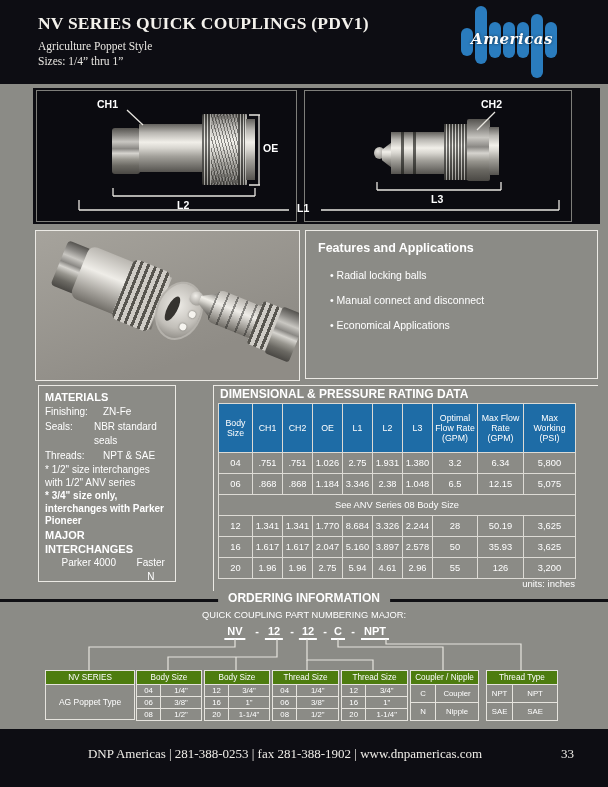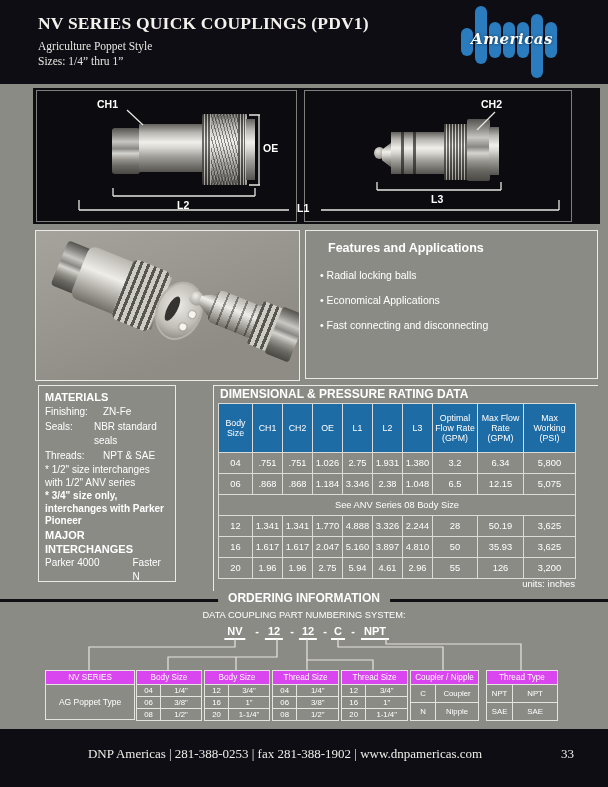--- a/index.html
+++ b/index.html
@@ -56,34 +56,34 @@
           background:radial-gradient(circle at 35% 35%,#f0eee9,#8a8781);}
   .mp-cone{position:absolute;left:10px;top:12px;width:16px;height:26px;clip-path:polygon(0 35%,100% 0,100% 100%,0 65%);}
   .mp-nbody{position:absolute;left:24px;top:8px;width:48px;height:34px;border-radius:6px 0 0 6px;
             background:linear-gradient(to bottom,#b9b6b0,#efede8 40%,#a5a29c 75%,#716e68);}
   .mp-ngroove{position:absolute;left:0;top:0;width:100%;height:100%;border-radius:6px 0 0 6px;
             background:repeating-linear-gradient(90deg,rgba(30,30,28,.45) 0 2px,transparent 2px 10px);}
   .mp-ncollar{position:absolute;left:70px;top:2px;width:22px;height:46px;
             background:repeating-linear-gradient(90deg,#57554f 0 3px,#cfccc6 3px 7px);border-radius:3px;}
   .mp-nhex{position:absolute;left:90px;top:0;width:26px;height:50px;border-radius:3px;}
   .features{position:absolute;left:305px;top:230px;width:291px;height:147px;border:1px solid #eceae5;color:#fff;}
-  .feat-title{margin:10px 0 0 22px;font-weight:bold;font-size:12.5px;}
+  .feat-title{margin:10px 0 0 12px;font-weight:bold;font-size:12.5px;}
   .feat-list{margin-top:14px;}
-  .feat{margin:0 6px 13px 14px;font-size:10.5px;}
+  .feat{margin:0 6px 13px 24px;font-size:10.5px;}
   .feat::before{content:"• ";}
   
   .materials{position:absolute;left:38px;top:385px;width:138px;height:197px;border:1px solid #eceae5;
              color:#fff;padding:5px 6px;box-sizing:border-box;font-size:10px;overflow:hidden;}
   .mat-title{font-weight:bold;font-size:11px;margin-bottom:2px;}
   .kv{display:flex;line-height:14.5px;}
   .kv-l{width:58px;}
   .mat-note{line-height:12.5px;margin-top:1px;}
   .mat-note.b{font-weight:bold;}
   .mat-sub{font-weight:bold;font-size:11px;line-height:14px;}
-  .pair{display:flex;line-height:14.5px;}
+  .pair{display:flex;line-height:14.5px;text-align:center;}
   .pair span:first-child{width:92px;}
   
   .dimsec{position:absolute;left:213px;top:385px;width:384px;height:205px;
           border-left:1px solid #eceae5;border-top:1px solid #eceae5;color:#fff;}
   .dim-title{font-weight:bold;font-size:12px;padding:1px 0 2px 6px;}
   table.dt{border-collapse:collapse;margin-left:4px;width:357px;table-layout:fixed;}
   table.dt th,table.dt td{border:1px solid #dddbd5;text-align:center;padding:0;}
   table.dt th{background:#1e6ca6;color:#fff;font-weight:normal;font-size:8.8px;height:46px;padding:1px;}
   table.dt td{font-size:9.3px;height:20px;color:#fff;}
   td.notecell{height:17px;}
@@ -91,21 +91,21 @@
   
   .order-rule{position:absolute;left:0;top:599px;width:608px;height:3px;background:#101014;}
   .order-title{position:absolute;top:591px;left:50%;transform:translateX(-50%);background:#8b8b86;
                padding:0 10px;font-weight:bold;font-size:12px;color:#fff;white-space:nowrap;z-index:2;}
   .order-sub{position:absolute;top:610px;left:0;width:608px;text-align:center;font-size:9.3px;color:#fff;}
   .pn{position:absolute;top:625px;left:0;width:608px;height:15px;}
   .pn span{position:absolute;transform:translateX(-50%);color:#fff;font-weight:bold;font-size:11px;white-space:nowrap;}
   .pn .seg{border-bottom:2px solid #fff;padding:0 3px 1px;text-align:center;}
   .conn{position:absolute;left:0;top:639px;}
   .obox{position:absolute;top:670px;border:1px solid #e6e4de;background:#8b8b86;color:#fff;}
-  .obox-h{background:#d946ef;text-align:center;font-size:8.2px;height:13px;line-height:13px;
+  .obox-h{background:#4d7c0f;text-align:center;font-size:8.2px;height:13px;line-height:13px;
           border-bottom:1px solid #e6e4de;white-space:nowrap;overflow:hidden;}
   .obox-row{display:flex;height:11px;line-height:11px;font-size:7.8px;text-align:center;}
   .obox-row + .obox-row{border-top:1px solid #e6e4de;}
   .rows2 .obox-row{height:17px;line-height:17px;}
   .obox-c{width:36%;border-right:1px solid #e6e4de;}
   .obox-v{flex:1;}
   .obox-single{height:34px;line-height:34px;text-align:center;font-size:8.5px;}
   .ob1{left:45px;width:88px;} .ob2{left:136px;width:64px;} .ob3{left:204px;width:64px;}
   .ob4{left:272px;width:65px;} .ob5{left:341px;width:65px;} .ob6{left:410px;width:67px;}
   .ob7{left:486px;width:70px;}
@@ -200,22 +200,22 @@
       <div class="mp-ncollar"></div>
       <div class="mp-nhex hexf"></div>
     </div>
   </div>
 
   <div class="features">
     <div class="feat-title">Features and Applications</div>
     <div class="feat-list">
 
     <div class="feat">Radial locking balls</div>
+        <div class="feat">Manual connect and disconnect</div>
         <div class="feat">Economical Applications</div>
-        <div class="feat">Fast connecting and disconnecting</div>
       </div>
   </div>
 
   <div class="materials">
     <div class="mat-title">MATERIALS</div>
     <div>
 
 
         <div class="kv">
           <span class="kv-l">Finishing:</span>
@@ -318,36 +318,36 @@
           <td class="notecell" colspan="10">See ANV Series 08 Body Size</td>
         </tr>
       </tbody>
       <tbody>
 
           <tr>
             <td>12</td>
             <td>1.341</td>
             <td>1.341</td>
             <td>1.770</td>
-            <td>4.888</td>
+            <td>8.684</td>
             <td>3.326</td>
             <td>2.244</td>
             <td>28</td>
             <td>50.19</td>
             <td>3,625</td>
           </tr>
 
           <tr>
             <td>16</td>
             <td>1.617</td>
             <td>1.617</td>
             <td>2.047</td>
             <td>5.160</td>
             <td>3.897</td>
-            <td>4.810</td>
+            <td>2.578</td>
             <td>50</td>
             <td>35.93</td>
             <td>3,625</td>
           </tr>
 
           <tr>
             <td>20</td>
             <td>1.96</td>
             <td>1.96</td>
             <td>2.75</td>
@@ -358,21 +358,21 @@
             <td>126</td>
             <td>3,200</td>
           </tr>
         </tbody>
     </table>
     <div class="units">units: inches</div>
   </div>
 
   <div class="order-rule"></div>
   <div class="order-title">ORDERING INFORMATION</div>
-  <div class="order-sub">DATA COUPLING PART NUMBERING SYSTEM:</div>
+  <div class="order-sub">QUICK COUPLING PART NUMBERING MAJOR:</div>
 
   <div class="pn">
     <span class="seg" style="left:235px;">NV</span>
     <span class="dash" style="left:257px;">-</span>
     <span class="seg" style="left:274px;">12</span>
     <span class="dash" style="left:292px;">-</span>
     <span class="seg" style="left:308px;">12</span>
     <span class="dash" style="left:325px;">-</span>
     <span class="seg" style="left:338px;">C</span>
     <span class="dash" style="left:353px;">-</span>

